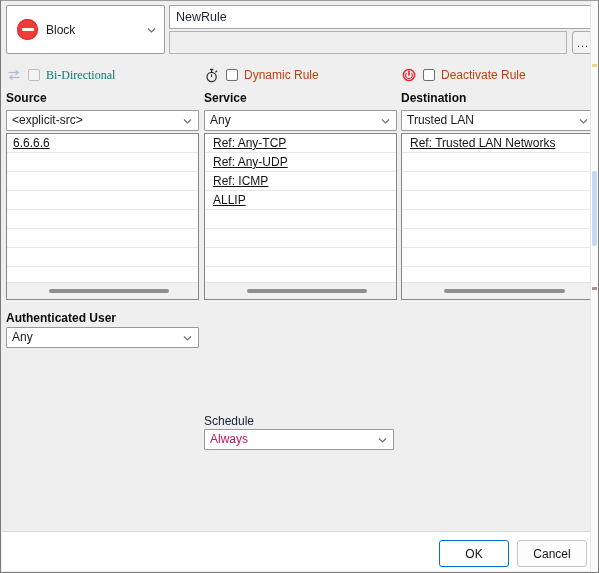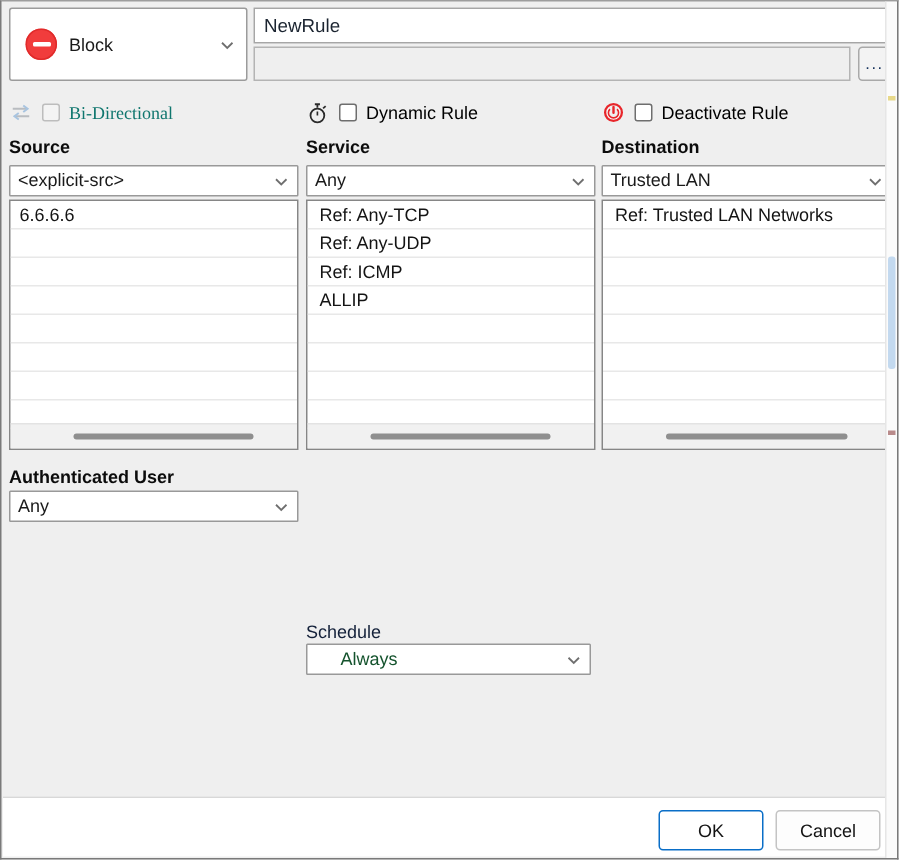--- a/index.html
+++ b/index.html
@@ -67,21 +67,21 @@
   .cbox-group.g1{left:5px;}
   .cbox-group.g2{left:203px;}
   .cbox-group.g3{left:400px;}
   .cb-icon{width:16px;height:16px;flex:0 0 auto;display:flex;align-items:center;justify-content:center;}
   .checkbox{
     width:12px;height:12px;box-sizing:border-box;
     border:1px solid #6e6e6e;background:#fff;border-radius:2px;
     margin-left:6px;flex:0 0 auto;
   }
   .checkbox.disabled{border-color:#bdbdbd;background:#f4f4f4;}
-  .cb-label{margin-left:6px;font-size:12px;color:#000000;white-space:nowrap;}
+  .cb-label{margin-left:6px;font-size:12px;color:#c2410c;white-space:nowrap;}
   .cb-label.disabled{color:#0f766e;font-family:Liberation Serif, serif;}
 
   
   .col-header{
     position:absolute;top:90px;font-size:12px;font-weight:bold;color:#0c0c0c;
   }
   .col-header.c1{left:5px;}
   .col-header.c2{left:203px;}
   .col-header.c3{left:400px;text-align:right;}
 
@@ -98,21 +98,21 @@
     border-radius:1px;
   }
   .panel-combo .combo-caret{right:7px;margin-top:-3px;}
 
   .listbox{
     position:relative;margin-top:2px;width:100%;height:167px;
     box-sizing:border-box;background:#fff;
     border:1px solid #868686;
     overflow:hidden;
   }
-  .rows{position:absolute;left:0;top:0;right:0;top:0;}
+  .rows{position:absolute;left:0;top:0;right:0;top:0;text-decoration:underline;}
   .row{
     height:19px;line-height:19px;box-sizing:border-box;
     border-bottom:1px solid #e8e8e8;
     font-size:12px;color:#141414;
     padding-left:6px;white-space:nowrap;overflow:hidden;
   }
   .row.indent{padding-left:8px;}
   .hscroll{
     position:absolute;left:0;bottom:0;width:100%;height:16px;
     background:#f1f1f1;border-top:1px solid #e3e3e3;
@@ -129,21 +129,21 @@
     box-sizing:border-box;background:#fff;border:1px solid #999;
     font-size:12px;color:#1a1a1a;line-height:19px;padding-left:5px;border-radius:1px;
   }
   .auth-combo .combo-caret{right:7px;margin-top:-3px;}
 
   
   .sched-label{position:absolute;left:203px;top:413px;font-size:12px;color:#14213a;}
   .sched-combo{
     position:absolute;left:203px;top:428px;width:190px;height:21px;
     box-sizing:border-box;background:#fff;border:1px solid #999;
-    font-size:12px;color:#14532d;line-height:19px;padding-left:22px;border-radius:1px;
+    font-size:12px;color:#be185d;line-height:19px;padding-left:5px;border-radius:1px;
   }
   .sched-combo .combo-caret{right:7px;margin-top:-3px;}
 
   
   .footer{
     position:absolute;left:1px;right:1px;bottom:1px;height:39px;
     background:#fff;border-top:1px solid #d8d8d8;
   }
   .btn{
     position:absolute;top:8px;height:27px;width:70px;

